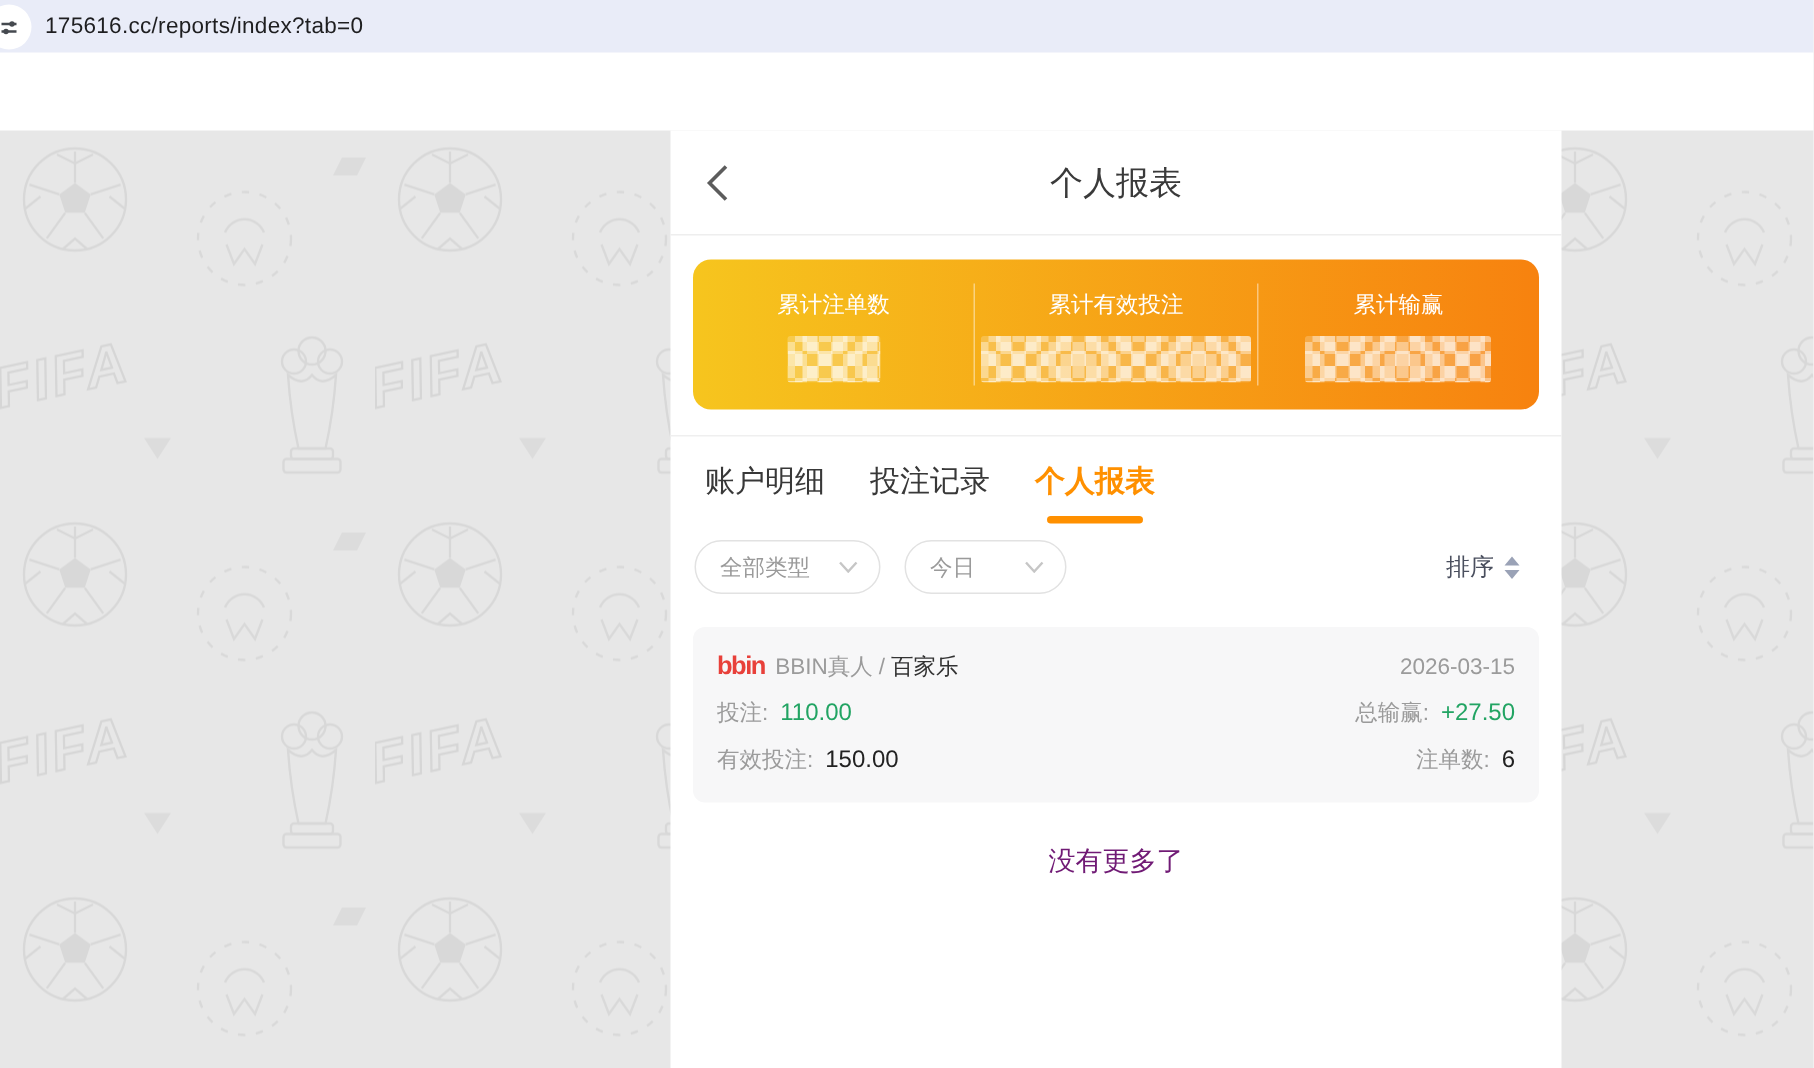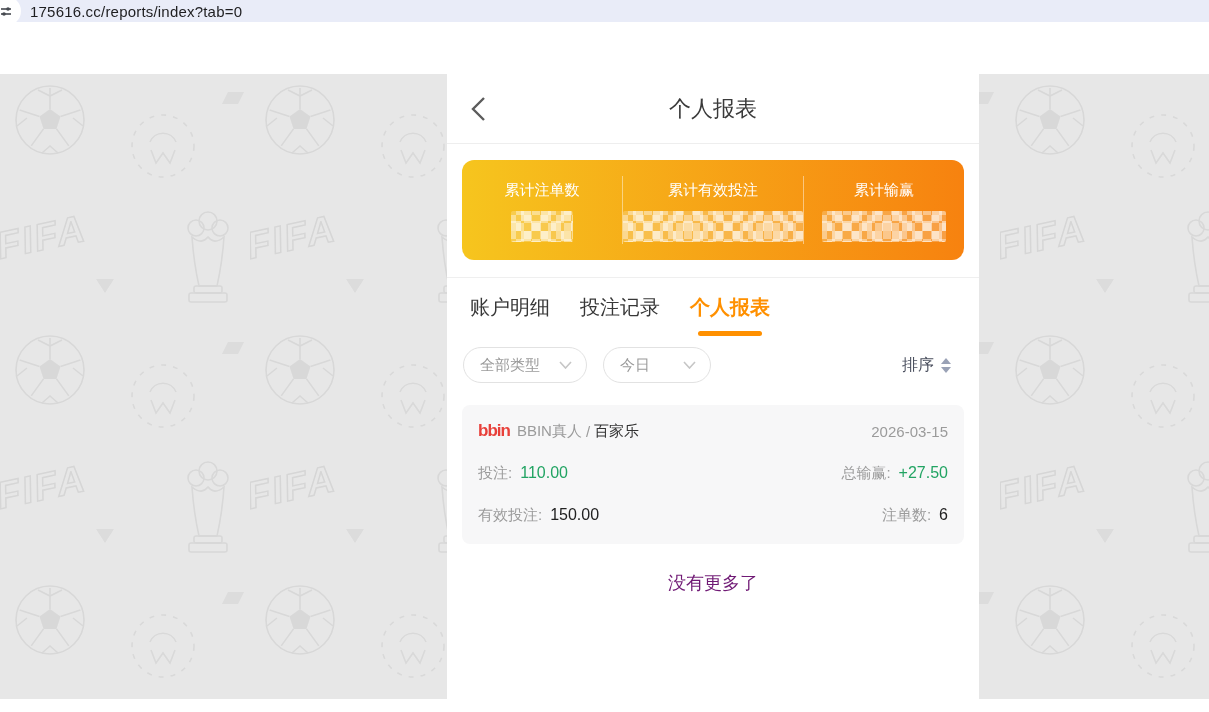--- a/index.html
+++ b/index.html
@@ -1,32 +1,32 @@
 <!DOCTYPE html>
 <html style="--accent-orange: #FF9000; --card-gradient-start: #F6C51E; --card-gradient-end: #F7820F; --positive-green: #22A463; --logo-red: #E8403A;"><head>
 <meta charset="utf-8">
 <style>
   * { margin:0; padding:0; box-sizing:border-box; }
   html,body { width:1209px; height:712px; overflow:hidden;
     font-family:"Liberation Sans","DejaVu Sans",sans-serif; }
 
   
-  .urlbar { position:relative; height:22px; background:#e9ecf8;
+  .urlbar { position:relative; height:35px; background:#e9ecf8;
     display:flex; align-items:center; overflow:hidden; }
   .site-icon-circle { width:30px; height:30px; border-radius:50%; background:#fff;
     margin-left:-9px; flex:0 0 auto; display:flex; align-items:center; justify-content:center; }
   .url-text { margin-left:9px; font-size:15px; color:#1e1e20; letter-spacing:.2px; }
   .browser-gap { height:52px; background:#ffffff; }
 
   
   .stage { position:relative; height:625px; background:#e7e7e7; }
   .bg-pattern { position:absolute; inset:0; width:100%; height:100%; display:block; }
 
   
-  .app-col { position:absolute; left:447px; top:0; width:532px; height:625px;
+  .app-col { position:absolute; left:447px; top:0; width:594px; height:625px;
     background:#ffffff; }
 
   .app-header { position:relative; height:70px; border-bottom:1px solid #eeeeee; }
   .back-btn { position:absolute; left:24px; top:21px; width:18px; height:28px;
     cursor:pointer; display:flex; align-items:center; }
   .app-title { text-align:center; line-height:70px; font-size:22px; color:#3a3a3a; }
 
   
   .summary-wrap { padding:16px 15px 17px 15px; border-bottom:1px solid #efefef; }
   .summary-card { height:100px; border-radius:12px; display:flex; align-items:stretch;
@@ -66,21 +66,21 @@
   
   .report-card { margin:10px 15px 0 15px; background:#f7f7f8; border-radius:8px;
     padding:16px 16px 19px 16px; }
   .rc-head { display:flex; align-items:center; }
   .rc-logo { color:var(--logo-red,#E8403A); font-weight:bold; 
     font-size:17px; letter-spacing:-1px; margin-right:7px; }
   .rc-provider { color:#9b9b9b; font-size:15px; }
   .rc-sep { color:#9b9b9b; font-size:15px; margin:0 4px; }
   .rc-game { color:#333333; font-size:15px; }
   .rc-date { margin-left:auto; color:#9b9b9b; font-size:15px; }
-  .rc-row { display:flex; justify-content:space-between; align-items:baseline; margin-top:23px; }
+  .rc-row { display:flex; justify-content:space-between; align-items:baseline; margin-top:12px; }
   .rc-pair { display:flex; align-items:baseline; gap:8px; }
   .rc-label { color:#9b9b9b; font-size:15px; }
   .val-green { color:var(--positive-green,#22A463); font-size:16px; }
   .val-dark { color:#222222; font-size:16px; }
 
   .no-more { text-align:center; color:#701a75; font-size:18px; padding-top:27px; }
 </style>
 </head>
 <body>
 

